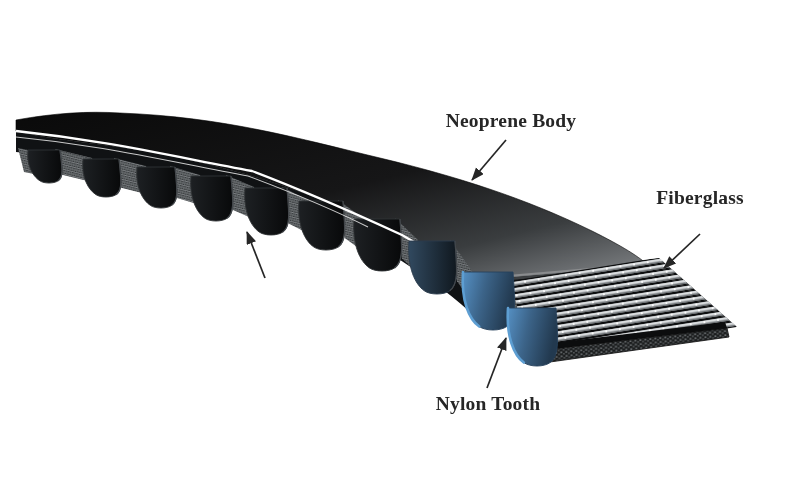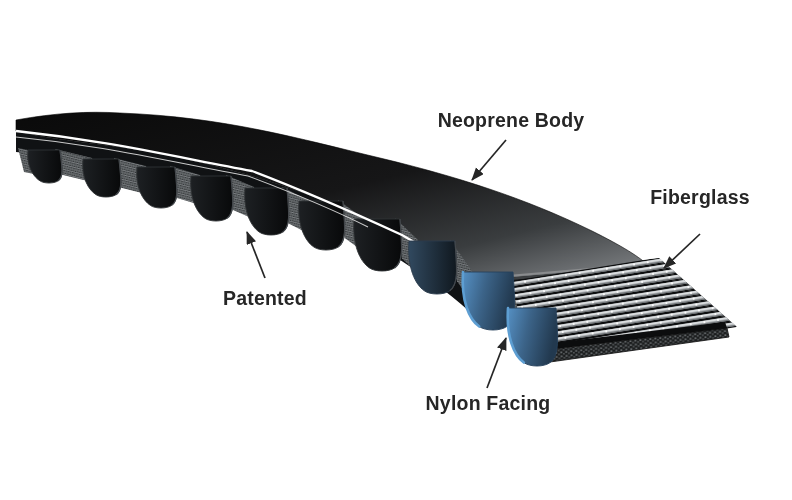--- a/index.html
+++ b/index.html
@@ -1,17 +1,17 @@
 <!DOCTYPE html>
 <html style="--c-text: #262626; --c-background: #ffffff; --c-belt-black: #0a0a0a; --c-belt-sheen-gray: #7e8184; --c-nylon-facing-blue: #4579a8; --c-nylon-highlight-blue: #5d9ed2; --c-tensile-cord-silver: #b9bdc0; --c-fabric-gray: #85898c;"><head>
 <meta charset="utf-8">
 <style>
   html,body{margin:0;padding:0;background:var(--c-background,#fff);}
   .stage{position:relative;width:792px;height:500px;background:var(--c-background,#fff);overflow:hidden;
-         font-family:Liberation Sans, sans-serif;}
+         font-family:Liberation Serif, serif;}
   .stage svg{position:absolute;left:0;top:0;}
   .callout{position:absolute;transform:translateX(-50%);text-align:center;
            font-weight:700;font-size:19.5px;line-height:23px;letter-spacing:.2px;
            color:var(--c-text,#262626);white-space:nowrap;}
   .callout div:empty{display:none;}
 </style>
 </head>
 <body>
 
 <div class="stage">
@@ -195,18 +195,17 @@
   </svg>
 
   <div class="callout" style="left:511px;top:109px">
     <div>Neoprene Body</div>
 
   </div>
   <div class="callout" style="left:700px;top:186px">
     <div>Fiberglass</div>
   </div>
   <div class="callout" style="left:265px;top:287px">
-    <div>Patented</div>
   </div>
   <div class="callout" style="left:488px;top:392px">
-    <div>Nylon Facing</div>
+    <div>Nylon Tooth</div>
   </div>
 </div>
 
 </body></html>

